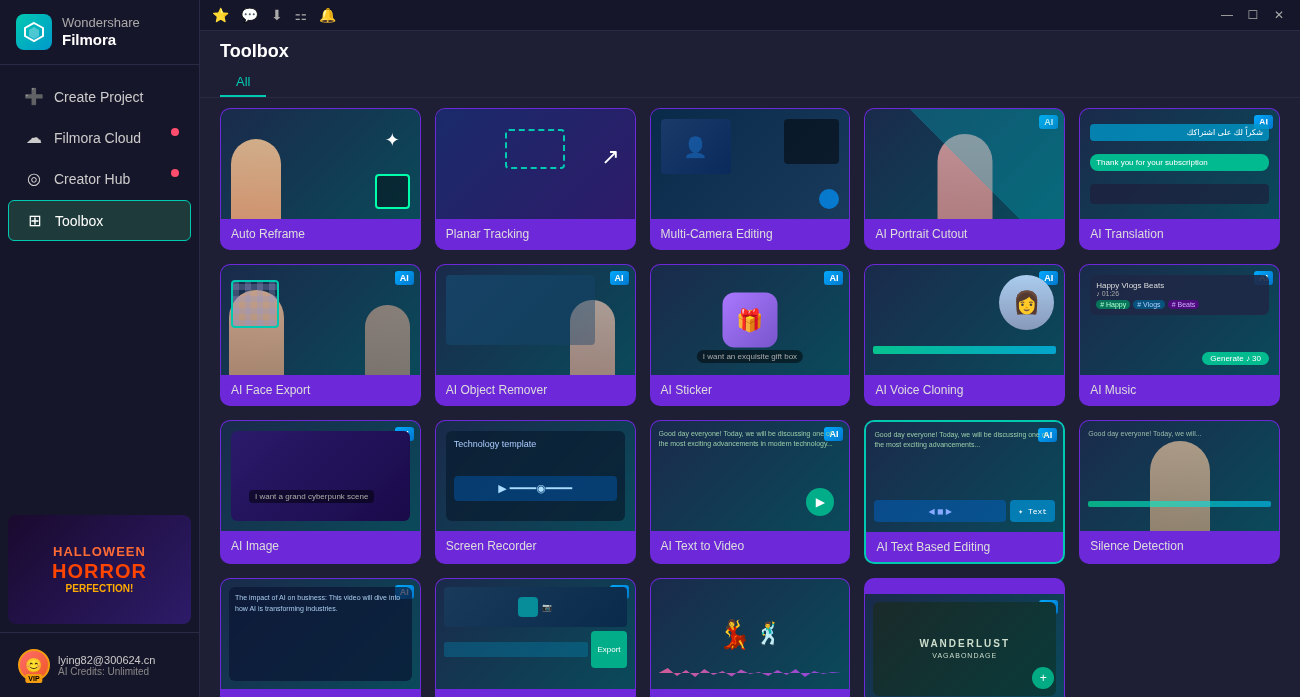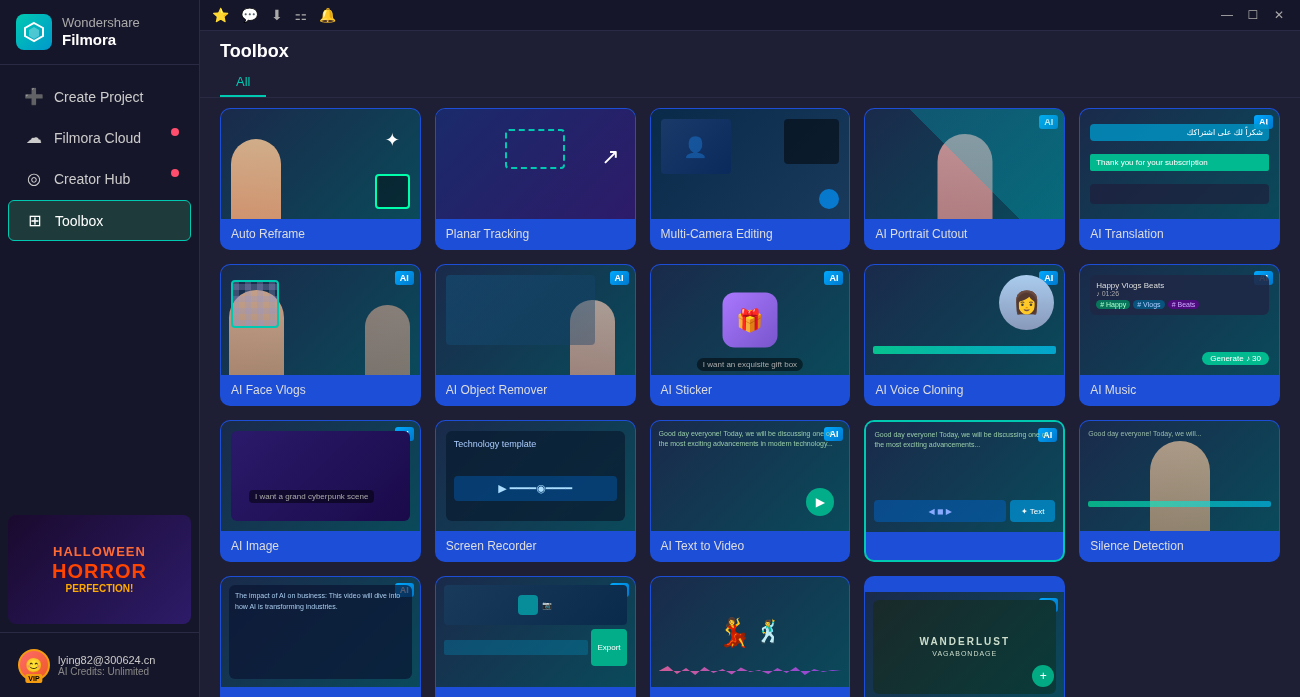--- a/index.html
+++ b/index.html
@@ -279,21 +279,21 @@
       border-radius: 3px;
     }
 
     .tools-grid {
       display: grid;
       grid-template-columns: repeat(5, 1fr);
       gap: 14px;
     }
 
     .tool-card {
-      background: #1d4ed8;
+      background: #6d28d9;
       border-radius: 10px;
       overflow: hidden;
       cursor: pointer;
       transition: transform 0.15s;
       border: 1.5px solid transparent;
     }
 
     .tool-card.highlighted {
       border: 2px solid #00c9b1;
     }
@@ -507,50 +507,50 @@
           <div style="position:absolute;bottom:0;left:50%;transform:translateX(-50%);width:55px;height:85px;background:linear-gradient(180deg,#dda0a0,#cc8888);border-radius:28px 28px 0 0;opacity:0.85;"></div>
           <div style="position:absolute;inset:0;background:linear-gradient(45deg,transparent 50%,rgba(0,180,200,0.3) 50%);"></div>
         </div>
         <div class="label">AI Portrait Cutout</div>
       </div>
 
       <div class="tool-card">
         <div class="thumb thumb-translation">
           <div class="ai-badge">AI</div>
           <div style="position:absolute;top:15px;left:10px;right:10px;background:rgba(0,150,200,0.8);border-radius:4px;padding:4px 6px;font-size:8px;color:#fff;text-align:right;">شكراً لك على اشتراكك</div>
-          <div style="position:absolute;top:45px;left:10px;right:10px;background:rgba(0,200,150,0.9);border-radius:2px;padding:4px 6px;font-size:8px;color:#fff;">Thank you for your subscription</div>
+          <div style="position:absolute;top:45px;left:10px;right:10px;background:rgba(0,200,150,0.9);border-radius:8px;padding:4px 6px;font-size:8px;color:#fff;">Thank you for your subscription</div>
           <div style="position:absolute;bottom:15px;left:10px;right:10px;height:20px;background:rgba(30,30,60,0.7);border-radius:4px;"></div>
         </div>
         <div class="label">AI Translation</div>
       </div>
 
       <div class="tool-card">
         <div class="thumb thumb-facemosaic">
           <div class="ai-badge">AI</div>
           <div style="position:absolute;bottom:0;left:8px;width:55px;height:85px;background:linear-gradient(180deg,#eebb99,#cc9977);border-radius:28px 28px 0 0;opacity:0.8;"></div>
           <div style="position:absolute;top:15px;left:10px;width:48px;height:48px;background:repeating-linear-gradient(0deg,rgba(150,150,200,0.3) 0px,rgba(150,150,200,0.3) 6px,transparent 6px,transparent 12px),repeating-linear-gradient(90deg,rgba(150,150,200,0.3) 0px,rgba(150,150,200,0.3) 6px,transparent 6px,transparent 12px);border:2px solid #00c9b1;border-radius:4px;"></div>
           <div style="position:absolute;bottom:0;right:10px;width:45px;height:70px;background:linear-gradient(180deg,#bb9988,#aa8877);border-radius:22px 22px 0 0;opacity:0.7;"></div>
         </div>
-        <div class="label">AI Face Vlogs</div>
+        <div class="label">AI Face Export</div>
       </div>
 
       <div class="tool-card">
         <div class="thumb thumb-objectremover">
           <div class="ai-badge">AI</div>
           <div style="position:absolute;bottom:0;right:20px;width:45px;height:75px;background:linear-gradient(180deg,#ddbbaa,#cc9988);border-radius:22px 22px 0 0;opacity:0.75;"></div>
           <div style="position:absolute;top:10px;left:10px;right:40px;bottom:30px;background:linear-gradient(135deg,rgba(20,80,120,0.6),rgba(20,60,100,0.4));border-radius:4px;"></div>
         </div>
         <div class="label">AI Object Remover</div>
       </div>
 
       <div class="tool-card">
         <div class="thumb thumb-sticker">
           <div class="ai-badge">AI</div>
           <div style="position:absolute;top:50%;left:50%;transform:translate(-50%,-50%);width:55px;height:55px;background:linear-gradient(135deg,#aa77ff,#7755cc);border-radius:12px;display:flex;align-items:center;justify-content:center;font-size:22px;">🎁</div>
-          <div style="position:absolute;bottom:4px;left:50%;transform:translateX(-50%);font-size:8px;color:#aaa;white-space:nowrap;background:rgba(0,0,0,0.5);padding:2px 6px;border-radius:8px;">I want an exquisite gift box</div>
+          <div style="position:absolute;bottom:12px;left:50%;transform:translateX(-50%);font-size:8px;color:#aaa;white-space:nowrap;background:rgba(0,0,0,0.5);padding:2px 6px;border-radius:8px;">I want an exquisite gift box</div>
         </div>
         <div class="label">AI Sticker</div>
       </div>
 
       <div class="tool-card">
         <div class="thumb thumb-voicecloning">
           <div class="ai-badge">AI</div>
           <div style="position:absolute;top:10px;right:10px;width:55px;height:55px;border-radius:50%;overflow:hidden;background:#557799;">
             <div style="width:100%;height:100%;background:linear-gradient(180deg,#aaccee,#8899bb);display:flex;align-items:center;justify-content:center;font-size:22px;">👩</div>
           </div>
@@ -610,23 +610,24 @@
         </div>
         <div class="label">AI Text to Video</div>
       </div>
 
       <div class="tool-card highlighted">
         <div class="thumb thumb-textbased">
           <div class="ai-badge">AI</div>
           <div style="position:absolute;top:8px;left:8px;right:8px;font-size:7px;color:#99ccaa;line-height:1.4;">Good day everyone! Today, we will be discussing one of the most exciting advancements...</div>
           <div style="position:absolute;bottom:10px;left:8px;right:8px;display:flex;gap:4px;">
             <div style="flex:1;height:22px;background:rgba(0,100,200,0.5);border-radius:4px;display:flex;align-items:center;justify-content:center;font-size:8px;color:#88aaff;">◀ ◼ ▶</div>
-            <div style="width:45px;height:22px;background:rgba(0,150,220,0.7);border-radius:4px;display:flex;align-items:center;justify-content:center;font-size:8px;color:#fff;">✦ Text</div>
-          </div>
-        </div>
+            <div style="width:45px;height:22px;background:rgba(0,150,220,0.7);border-radius:4px;display:flex;align-items:center;justify-content:center;font-size:8px;color:#fff;font-family:Liberation Mono, monospace;">✦ Text</div>
+          </div>
+        </div>
+        <div class="label">AI Text Based Editing</div>
       </div>
 
       <div class="tool-card">
         <div class="thumb thumb-silence">
           <div style="position:absolute;bottom:0;left:50%;transform:translateX(-50%);width:60px;height:90px;background:linear-gradient(180deg,#ddbb99,#bb9977);border-radius:30px 30px 0 0;opacity:0.75;"></div>
           <div style="position:absolute;top:8px;left:8px;right:8px;font-size:7px;color:#99bbaa;line-height:1.4;">Good day everyone! Today, we will...</div>
           <div style="position:absolute;bottom:20px;left:8px;right:8px;height:15px;display:flex;align-items:center;gap:1px;">
             <div style="flex:1;height:6px;background:linear-gradient(90deg,#00ffaa99,#00ccff99);border-radius:2px;"></div>
           </div>
         </div>

